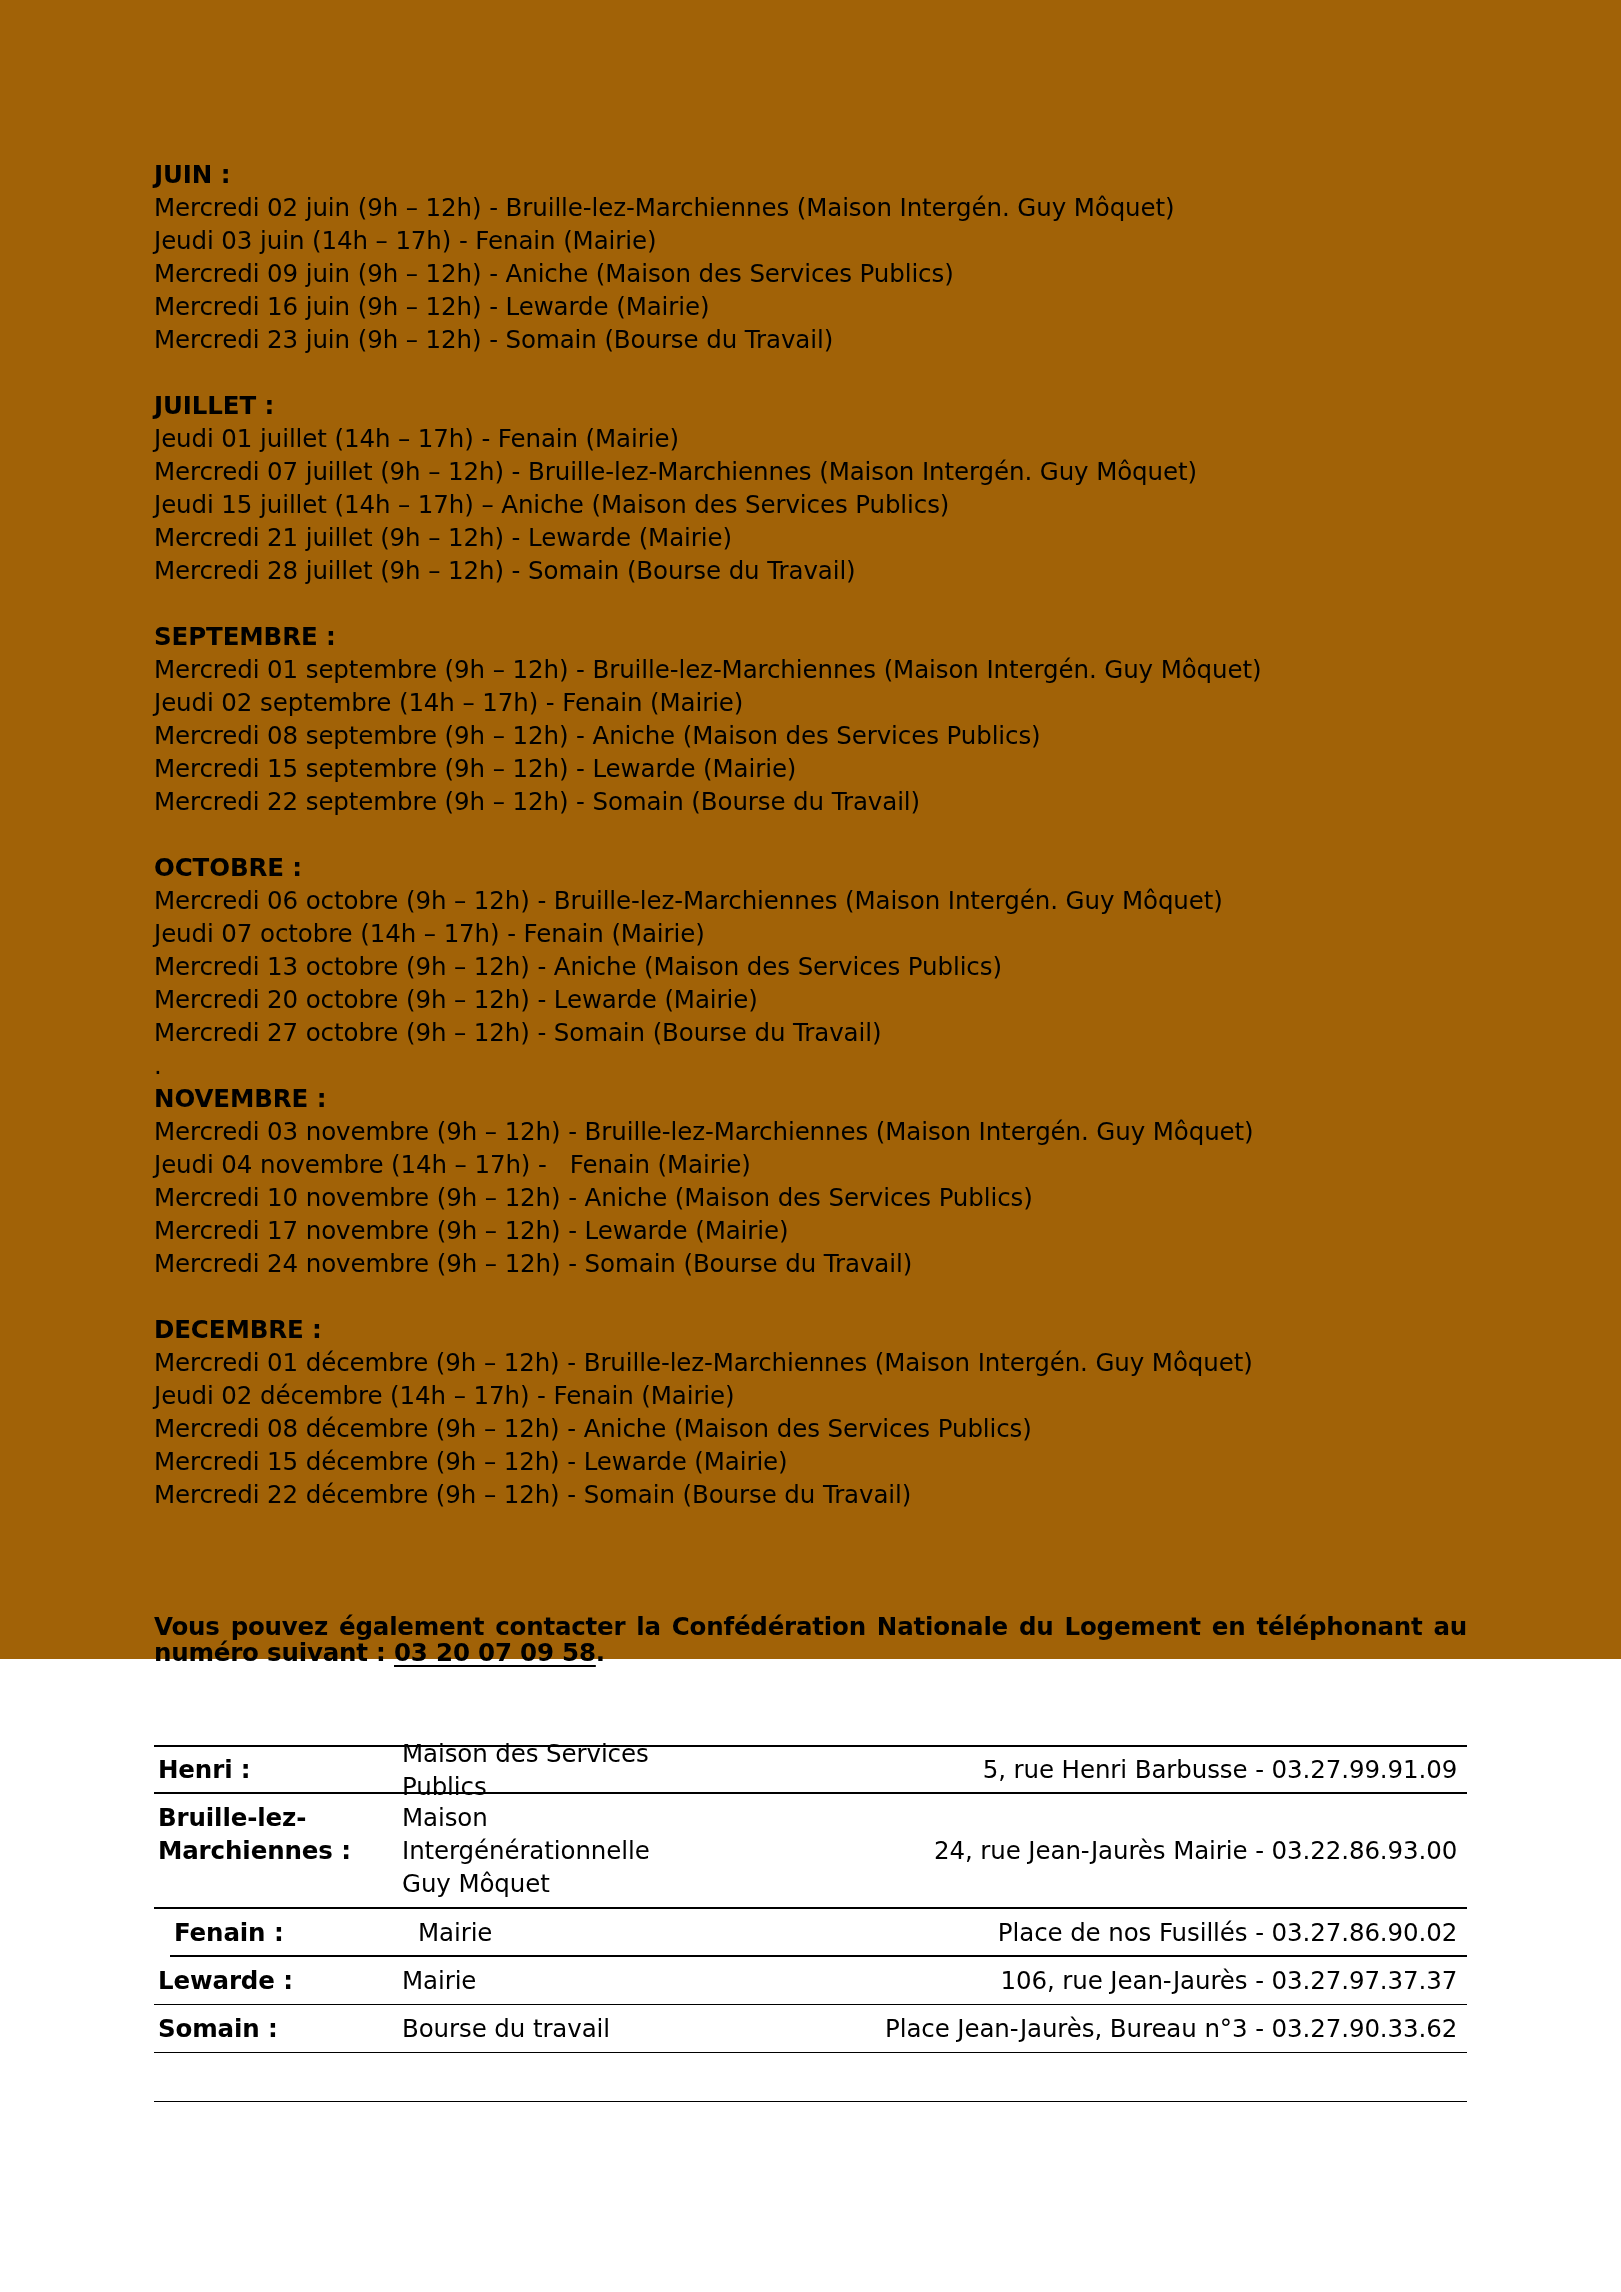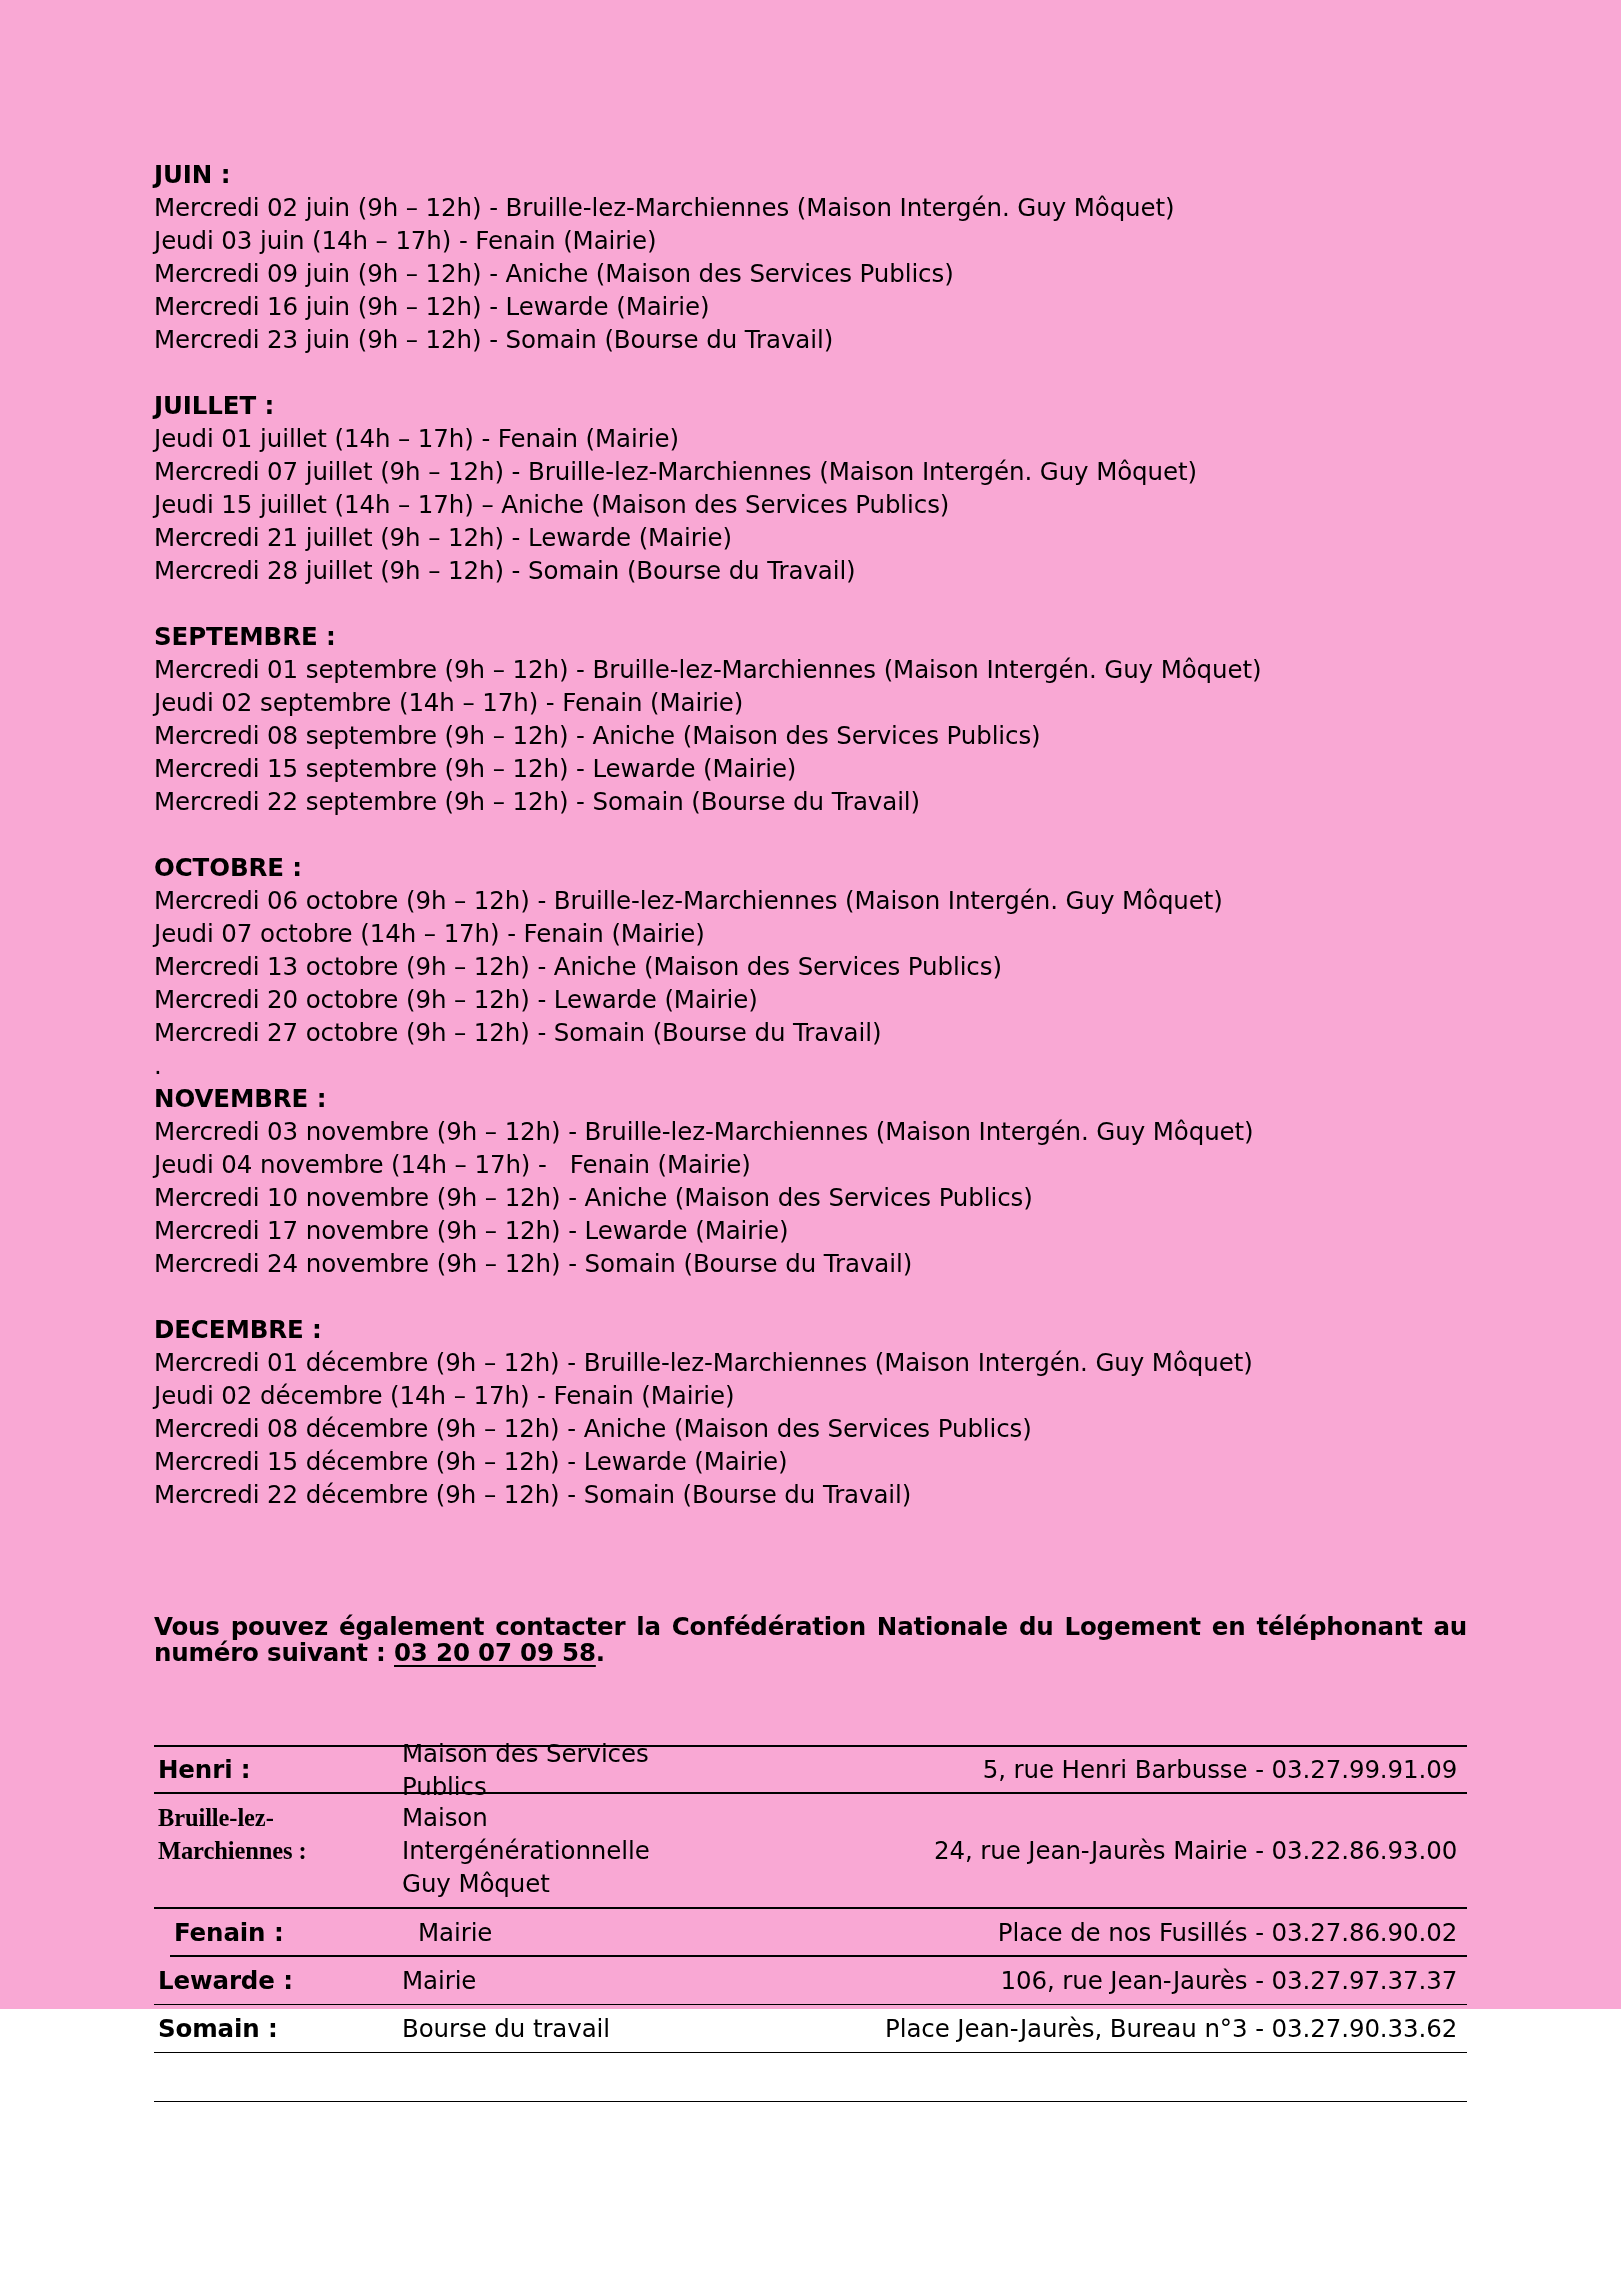--- a/index.html
+++ b/index.html
@@ -1,20 +1,20 @@
 <!DOCTYPE html>
 <html><head>
 <meta charset="utf-8">
 <style>
   html, body { margin: 0; padding: 0; background: #ffffff; }
   body {
     width: 1621px; height: 2293px; position: relative; overflow: hidden;
     font-family: "DejaVu Sans", sans-serif; color: #000000;
   }
-  .page { position: absolute; left: 0; top: 0; width: 1621px; height: 2009px; background: #f9a8d4; }
+  .page { position: absolute; left: 0; top: 0; width: 1621px; height: 1659px; background: #a16207; }
   .schedule {
     position: absolute; left: 154px; top: 158px; width: 1313px;
     font-size: 24.5px; line-height: 33px; letter-spacing: -0.1px;
   }
   .month { margin: 0; }
   .month-title { font-weight: bold; display: block; white-space: pre; }
   .entry { display: block; white-space: pre; }
   .spacer { display: block; height: 33px; white-space: pre; }
   .contact {
     position: absolute; left: 154px; top: 1614px; width: 1313px;
@@ -117,21 +117,21 @@
 
     <div class="row row-1">
       <div class="cell-city">Henri :</div>
       <div class="cell-place">
         <span class="line">Maison des Services Publics</span>
       </div>
       <div class="cell-addr">5, rue Henri Barbusse - 03.27.99.91.09</div>
     </div>
 
     <div class="row row-2">
-      <div class="cell-city" style="align-self:flex-start; padding-top:6.9px;font-family:Liberation Serif, serif;">
+      <div class="cell-city" style="align-self:flex-start; padding-top:6.9px;">
         <span class="line">Bruille-lez-</span>
         <span class="line">Marchiennes :</span>
       </div>
       <div class="cell-place">
         <span class="line">Maison</span>
         <span class="line">Intergénérationnelle</span>
         <span class="line">Guy Môquet</span>
       </div>
       <div class="cell-addr">24, rue Jean-Jaurès Mairie - 03.22.86.93.00</div>
     </div>

